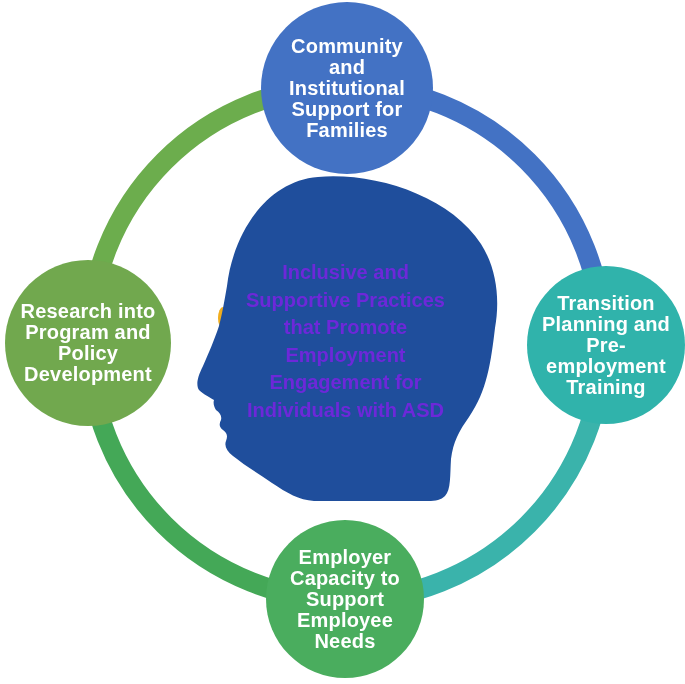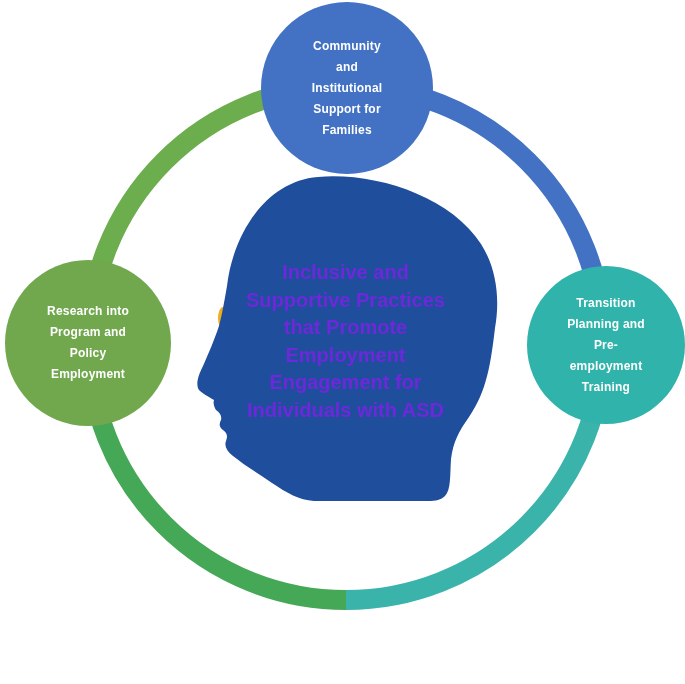--- a/index.html
+++ b/index.html
@@ -15,21 +15,21 @@
   .node {
     position: absolute;
     border-radius: 50%;
     display: flex;
     align-items: center;
     justify-content: center;
   }
   .node-label {
     color: #ffffff;
     font-weight: 600;
-    font-size: 12px;
+    font-size: 20px;
     line-height: 21px;
     text-align: center;
     white-space: pre-line;
     letter-spacing: 0.2px;
   }
   .node-top    { left: 261px; top: 2px;   width: 172px; height: 172px; }
   .node-right  { left: 527px; top: 266px; width: 158px; height: 158px; }
   .node-bottom { left: 266px; top: 520px; width: 158px; height: 158px; }
   .node-left   { left: 5px;   top: 260px; width: 166px; height: 166px; }
   .head-text {
@@ -91,26 +91,33 @@
   </div>
 
   <div class="node node-right" style="background-color: rgb(48, 179, 171); justify-content: center;">
     <div class="node-label">Transition
 Planning and
 Pre-
 employment
 Training</div>
   </div>
 
+  <div class="node node-bottom" style="background-color: rgb(74, 173, 94);">
+    <div class="node-label">Employer
+Capacity to
+Support
+Employee
+Needs</div>
+  </div>
 
   <div class="node node-left" style="background-color: rgb(113, 168, 78);">
     <div class="node-label">Research into
 Program  and
 Policy
-Employment</div>
+Development</div>
   </div>
 
   <div class="head-text">Inclusive and
 Supportive Practices
 that Promote
 Employment
 Engagement for
 Individuals with ASD</div>
 
 </div>

